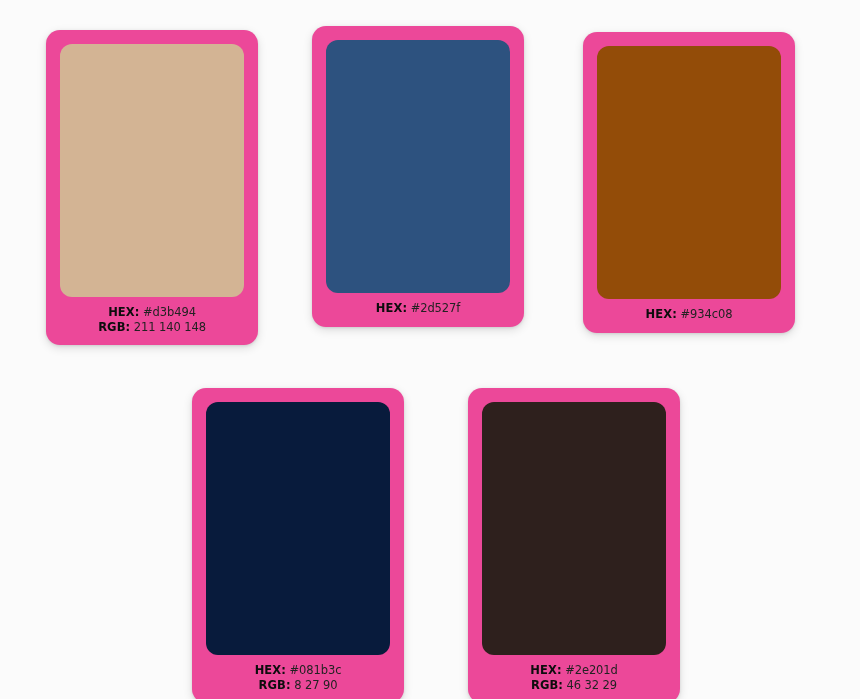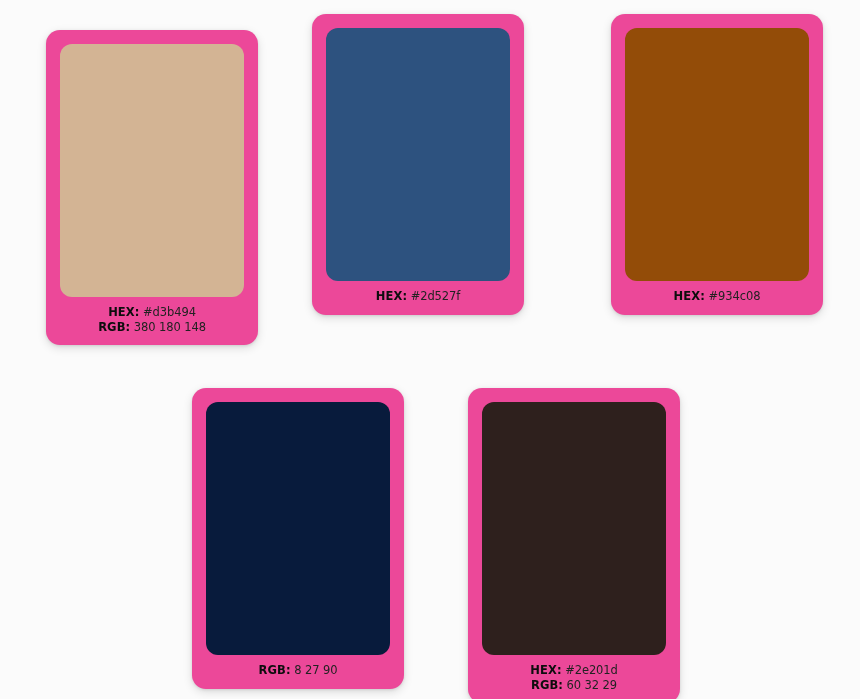--- a/index.html
+++ b/index.html
@@ -55,42 +55,42 @@
     letter-spacing: 0.1px;
   }
 
   .info-value {
     font-weight: 400;
     color: #222222;
   }
 
   
   #card-0 { left: 46px;  top: 30px; }
-  #card-1 { left: 312px; top: 14px; }
-  #card-2 { left: 583px; top: 14px; margin-left: 28px; }
+  #card-1 { left: 312px; top: 26px; }
+  #card-2 { left: 583px; top: 32px; }
 
   
   #card-3 { left: 192px; top: 388px; }
   #card-4 { left: 468px; top: 388px; }
 </style>
 </head>
 <body style="background: rgb(251, 251, 251);">
 
 <div class="palette">
 
   <div class="swatch-card" id="card-0">
     <div class="swatch-color" style="background: rgb(211, 180, 148);"></div>
     <div class="swatch-info">
       <div class="info-line">
         <span class="info-label">HEX:</span>
         <span class="info-value">#d3b494</span>
       </div>
       <div class="info-line">
         <span class="info-label">RGB:</span>
-        <span class="info-value">380 180 148</span>
+        <span class="info-value">211 140 148</span>
       </div>
     </div>
   </div>
 
   <div class="swatch-card" id="card-1">
     <div class="swatch-color" style="background: rgb(45, 82, 127);"></div>
     <div class="swatch-info">
       <div class="info-line">
         <span class="info-label">HEX:</span>
         <span class="info-value">#2d527f</span>
@@ -105,33 +105,37 @@
         <span class="info-label">HEX:</span>
         <span class="info-value">#934c08</span>
       </div>
     </div>
   </div>
 
   <div class="swatch-card" id="card-3">
     <div class="swatch-color" style="background: rgb(8, 27, 60);"></div>
     <div class="swatch-info">
       <div class="info-line">
+        <span class="info-label">HEX:</span>
+        <span class="info-value">#081b3c</span>
+      </div>
+      <div class="info-line">
         <span class="info-label">RGB:</span>
         <span class="info-value">8 27 90</span>
       </div>
     </div>
   </div>
 
   <div class="swatch-card" id="card-4">
     <div class="swatch-color" style="background: rgb(46, 32, 29);"></div>
     <div class="swatch-info">
       <div class="info-line">
         <span class="info-label">HEX:</span>
         <span class="info-value">#2e201d</span>
       </div>
       <div class="info-line">
         <span class="info-label">RGB:</span>
-        <span class="info-value">60 32 29</span>
+        <span class="info-value">46 32 29</span>
       </div>
     </div>
   </div>
 
 </div>
 
 </body></html>

